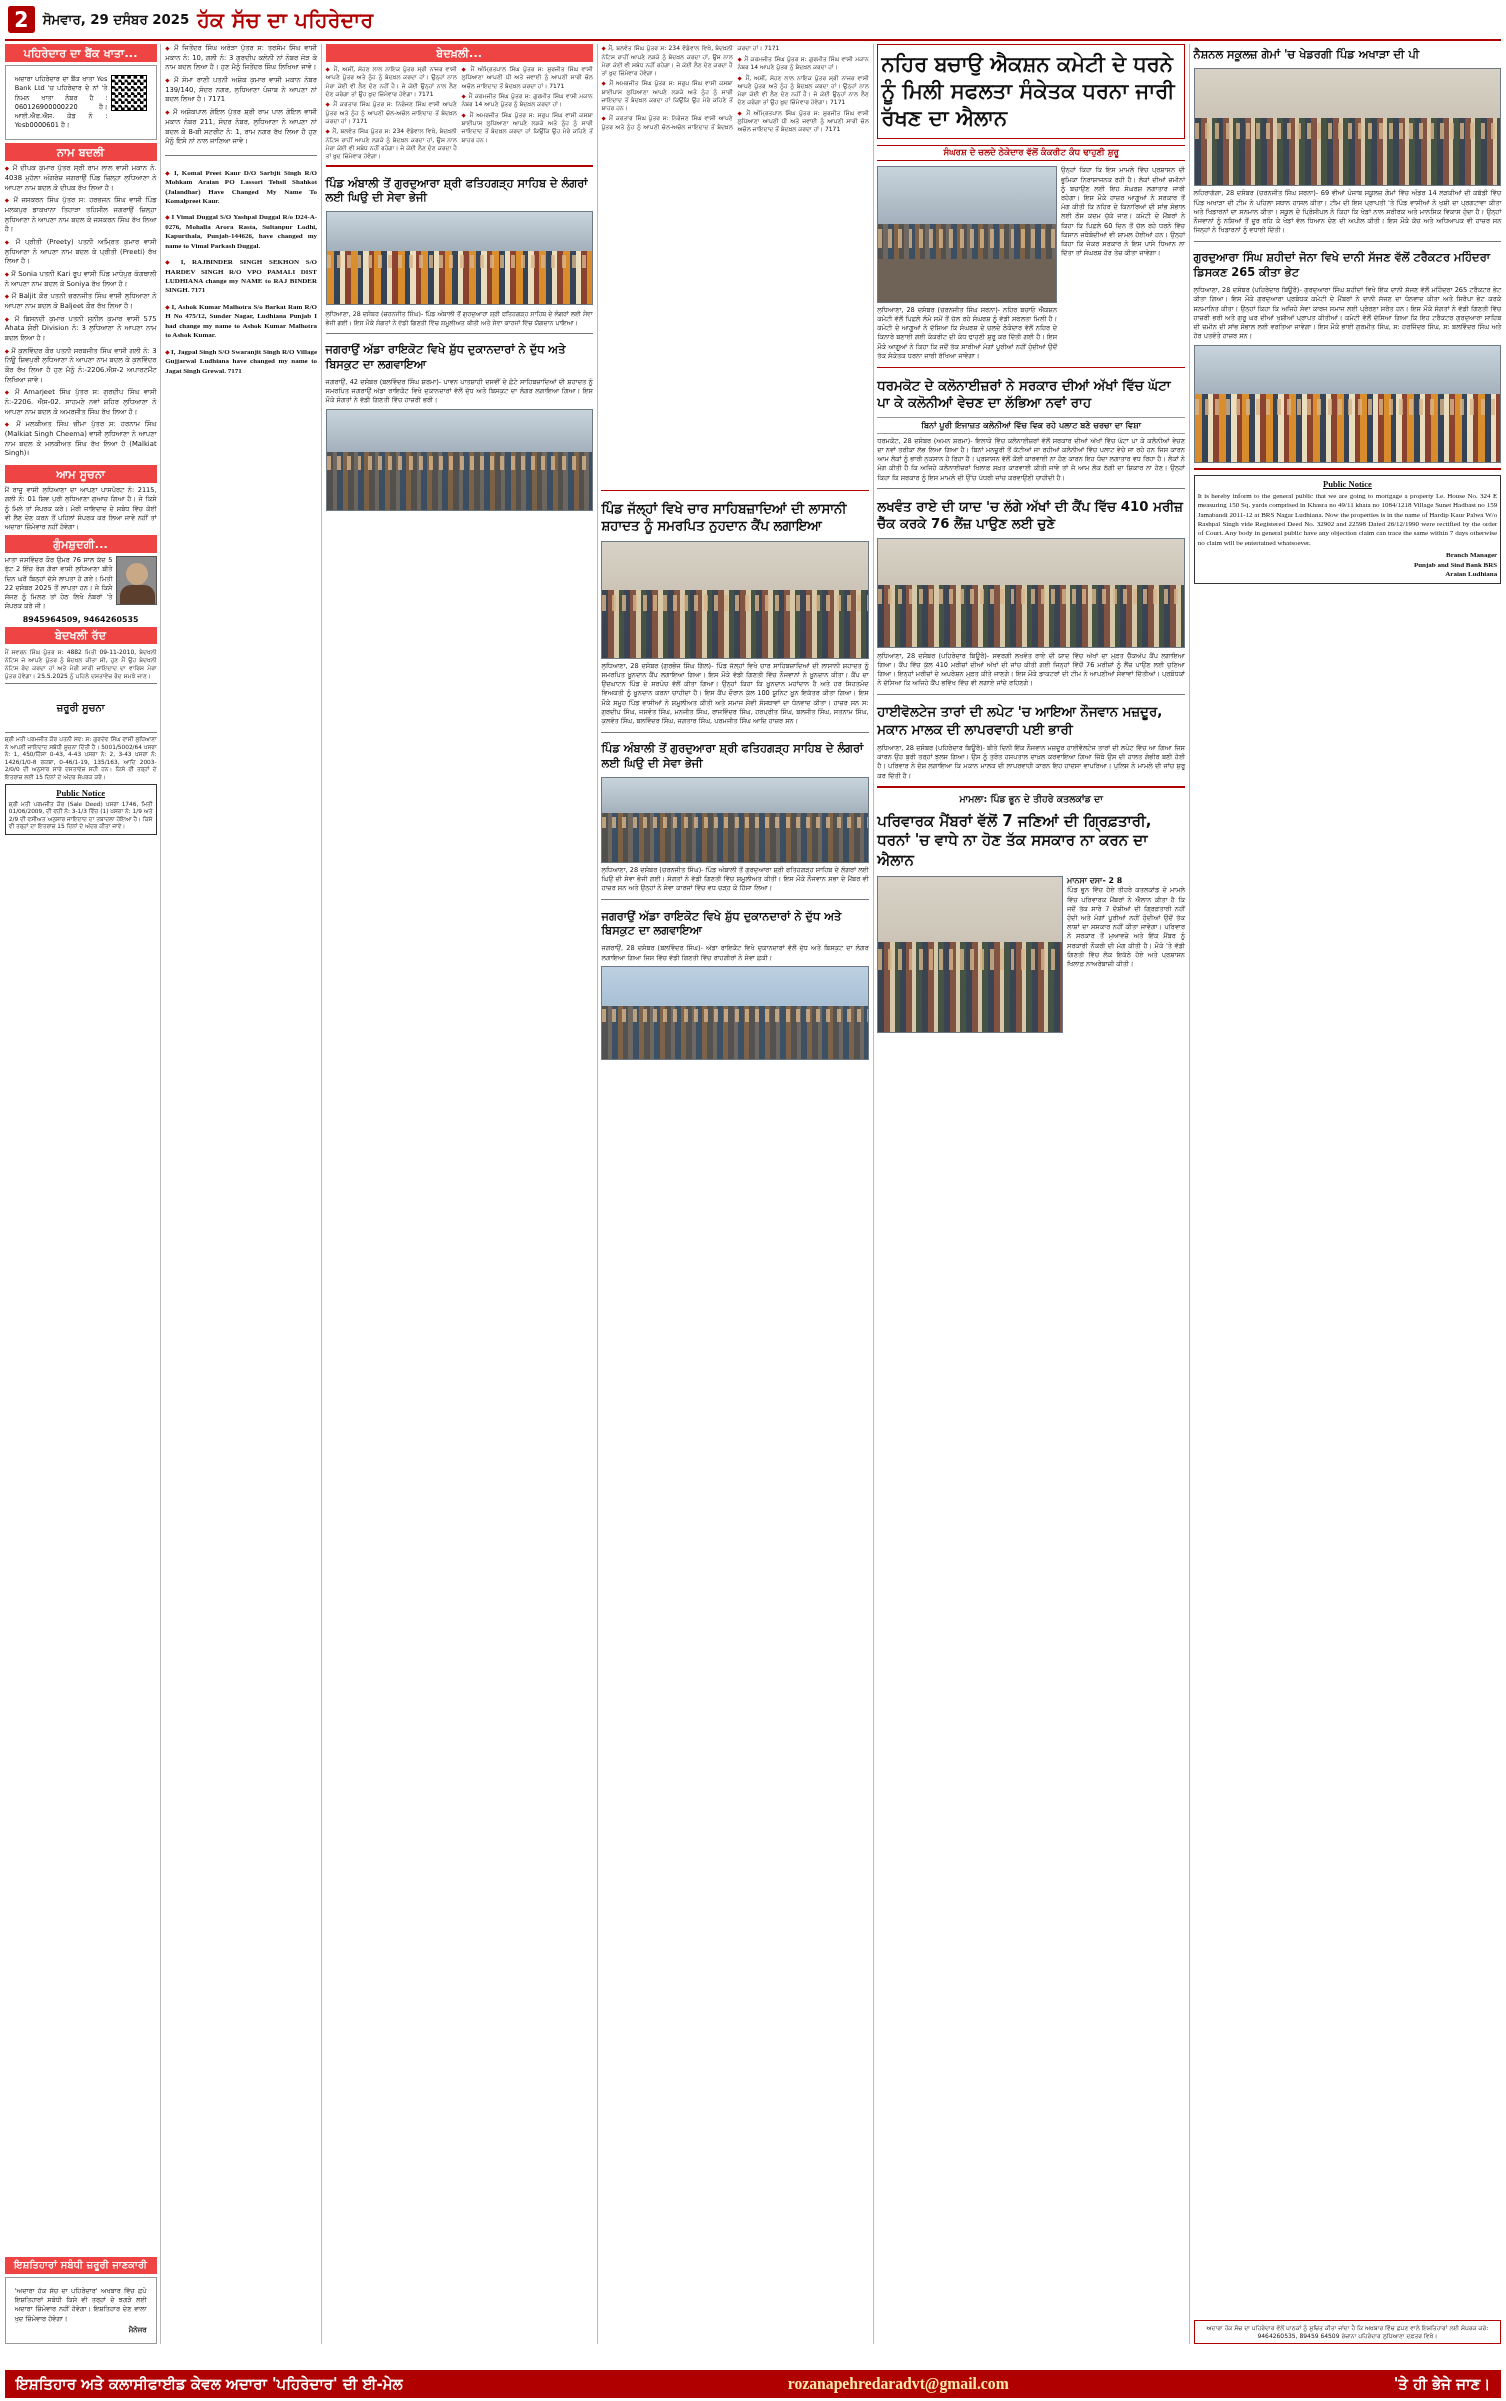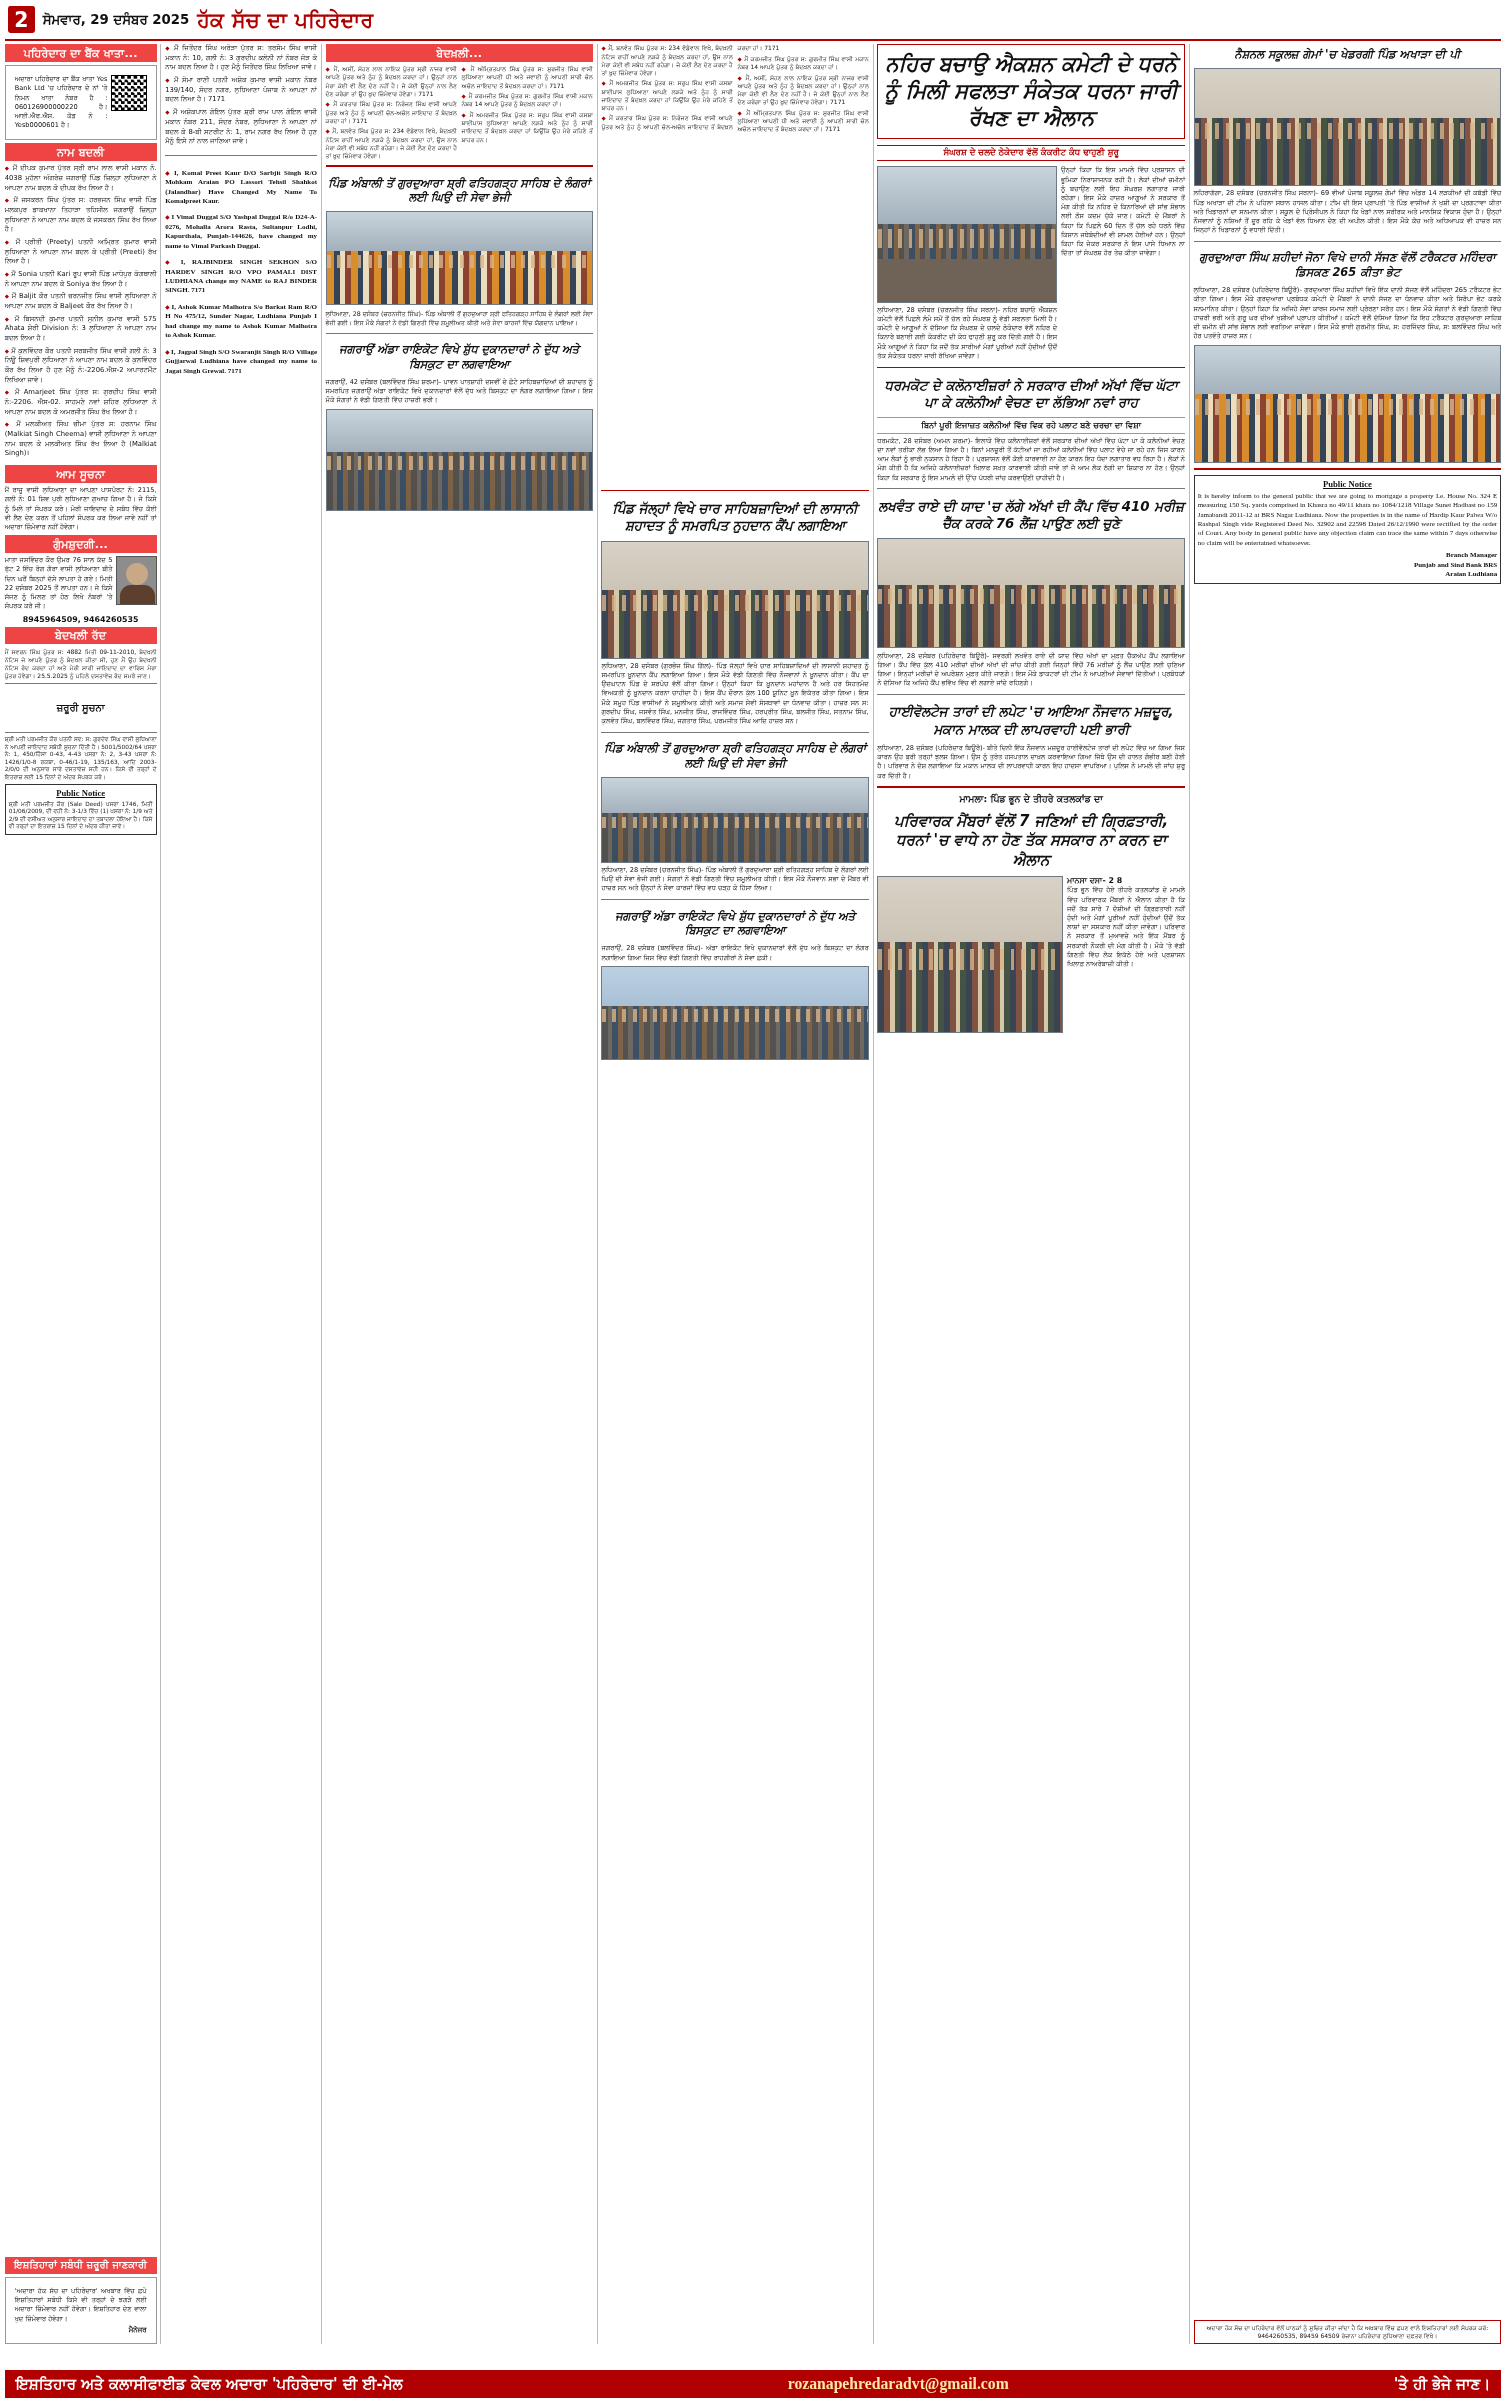--- a/index.html
+++ b/index.html
@@ -53,22 +53,22 @@
 
   .body-txt {
     font-size:7.2px; line-height:1.45; text-align:justify; color:#111;
     font-family:"DejaVu Sans", sans-serif;
   }
   .body-txt.sm { font-size:6.6px; line-height:1.4; }
   .body-txt.xs { font-size:6px; line-height:1.35; }
   .body-txt p { margin:0 0 2.4px 0; }
 
   .hl {
-    text-align:center; font-weight:bold; color:#111;
-    font-size:15px; line-height:1.3; margin:3.1px 0;font-style:italic;
+    font-weight:bold; color:#111;
+    font-size:15px; line-height:1.3; margin:3.1px 0;
   }
   .hl.big { font-size:21px; line-height:1.28; }
   .hl.med { font-size:13.3px; }
   .hl.sml { font-size:11.4px; }
   .sub-hl {
     text-align:center; font-size:8.6px; font-weight:bold; color:#b00000;
     border-top:0.8px solid #b00000; border-bottom:0.8px solid #b00000;
     padding:1.6px 0; margin:2.4px 0;
   }
 

